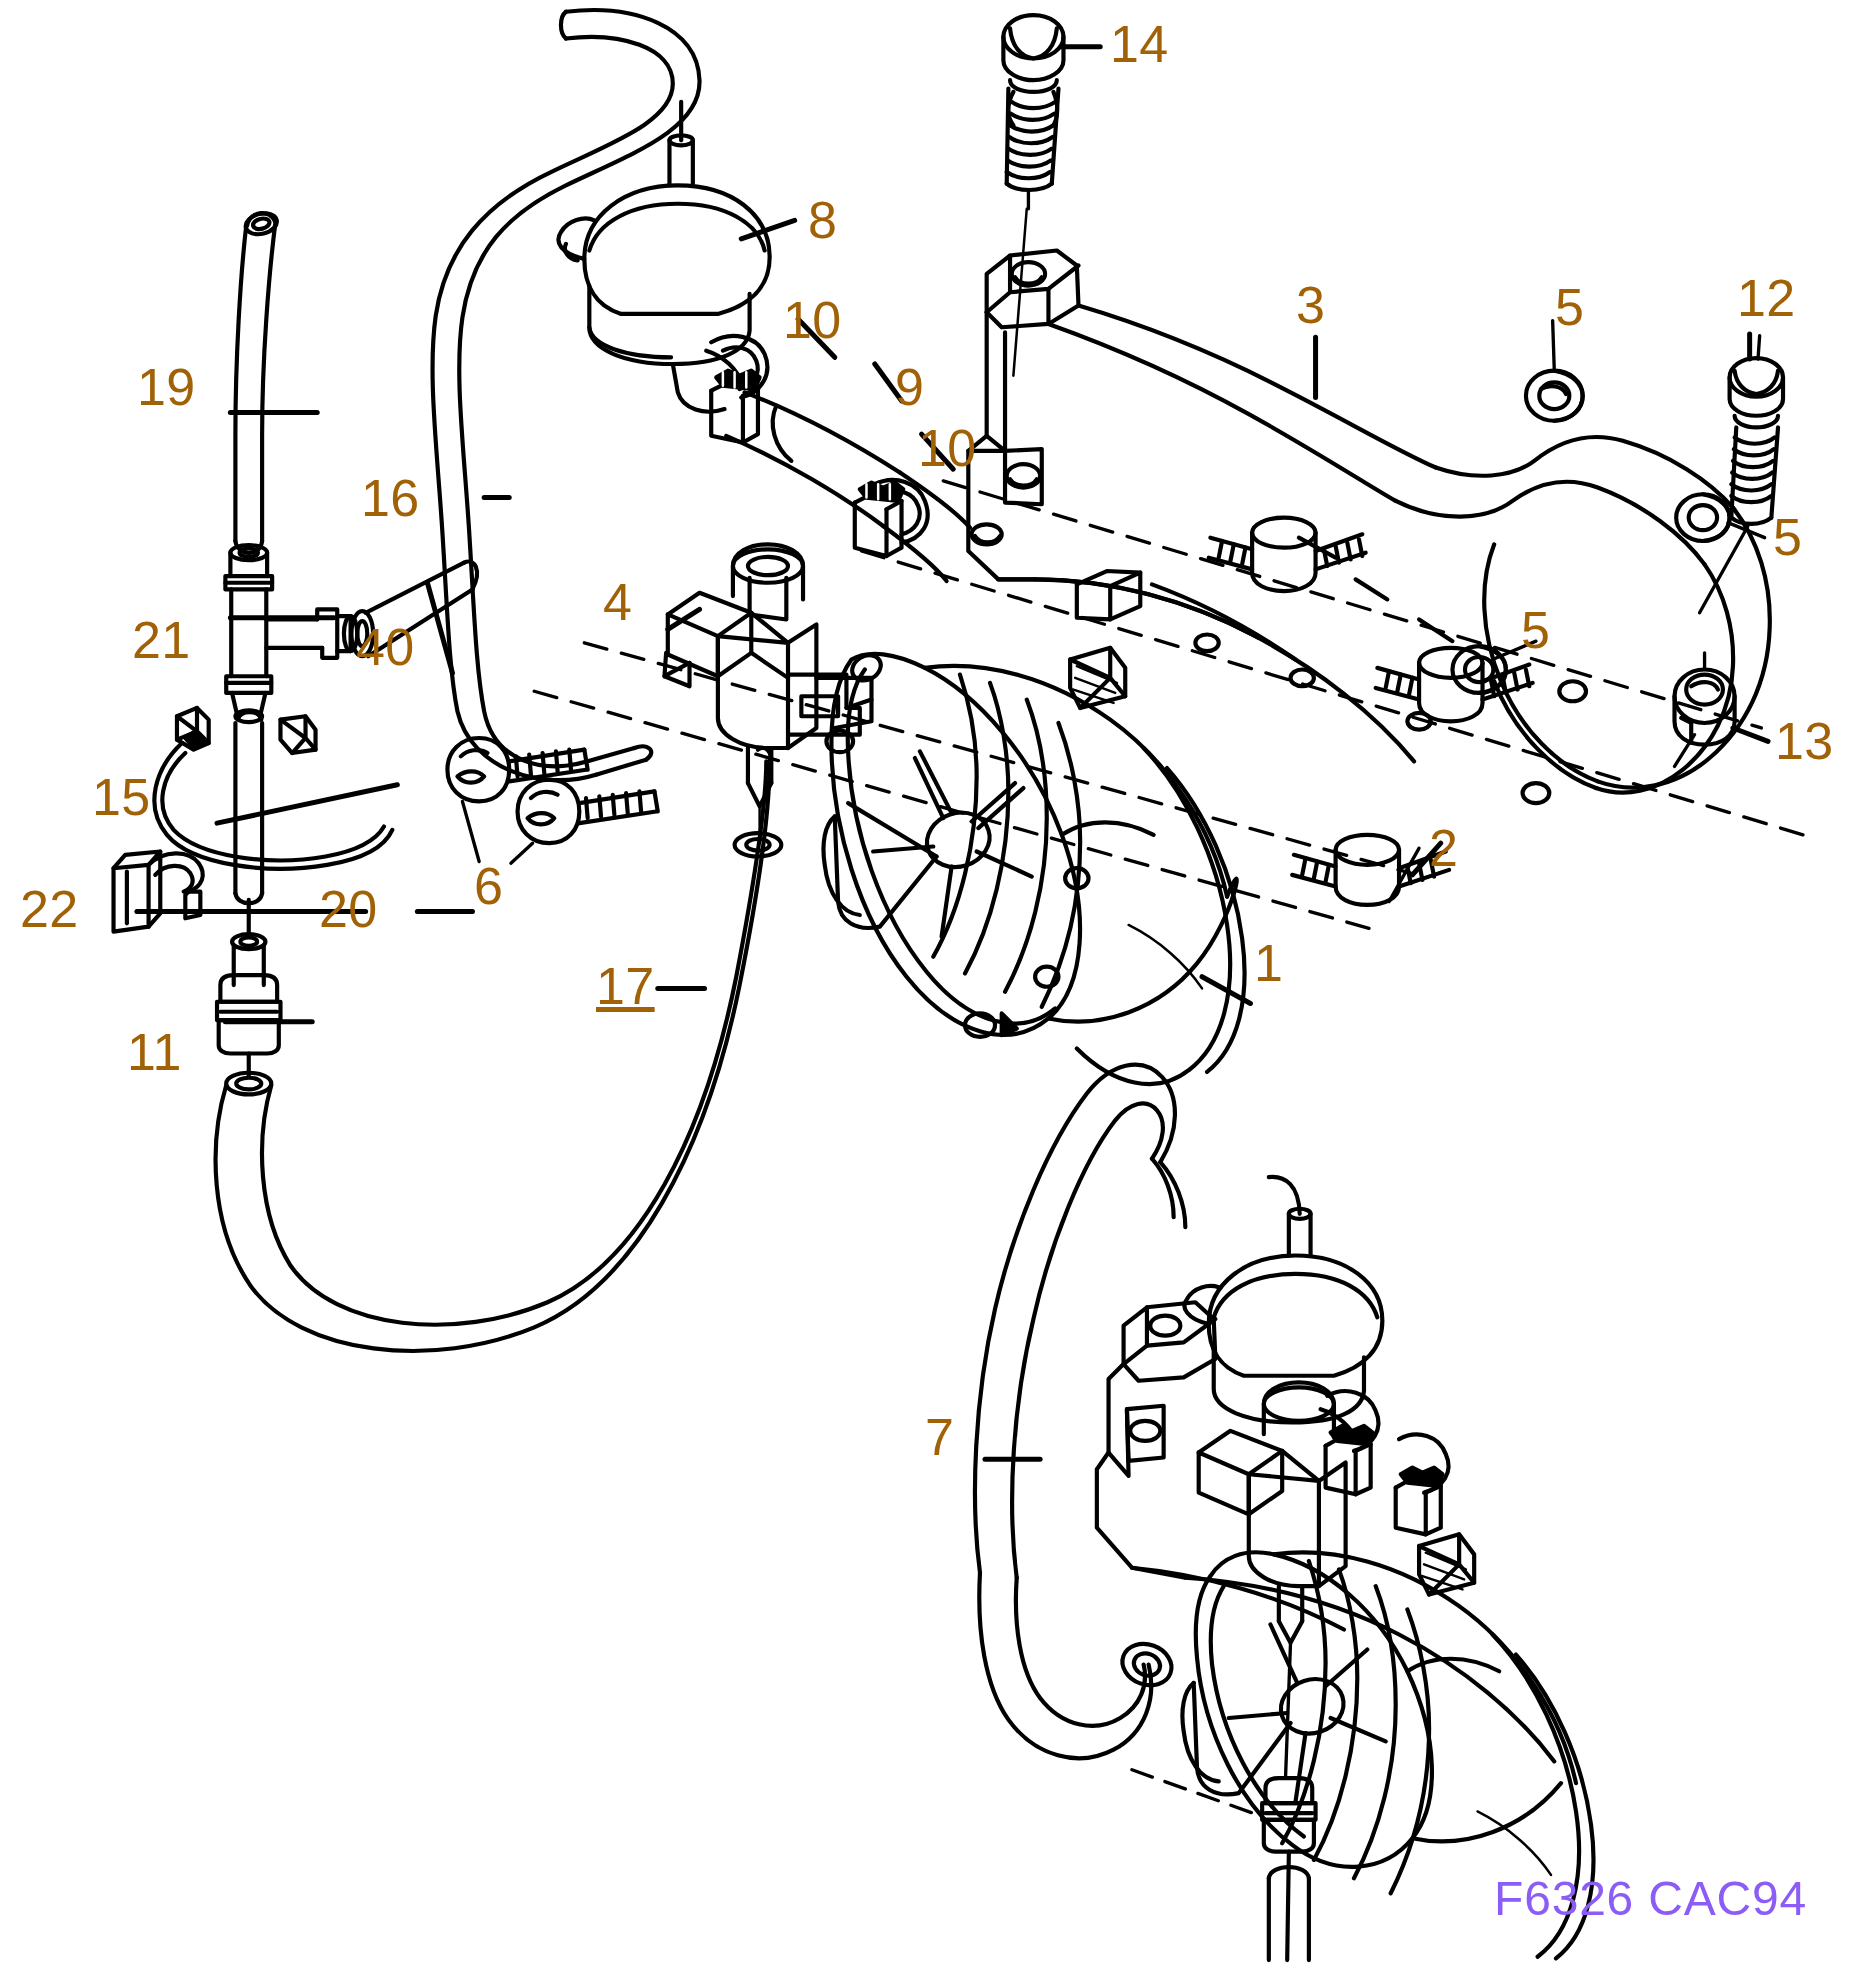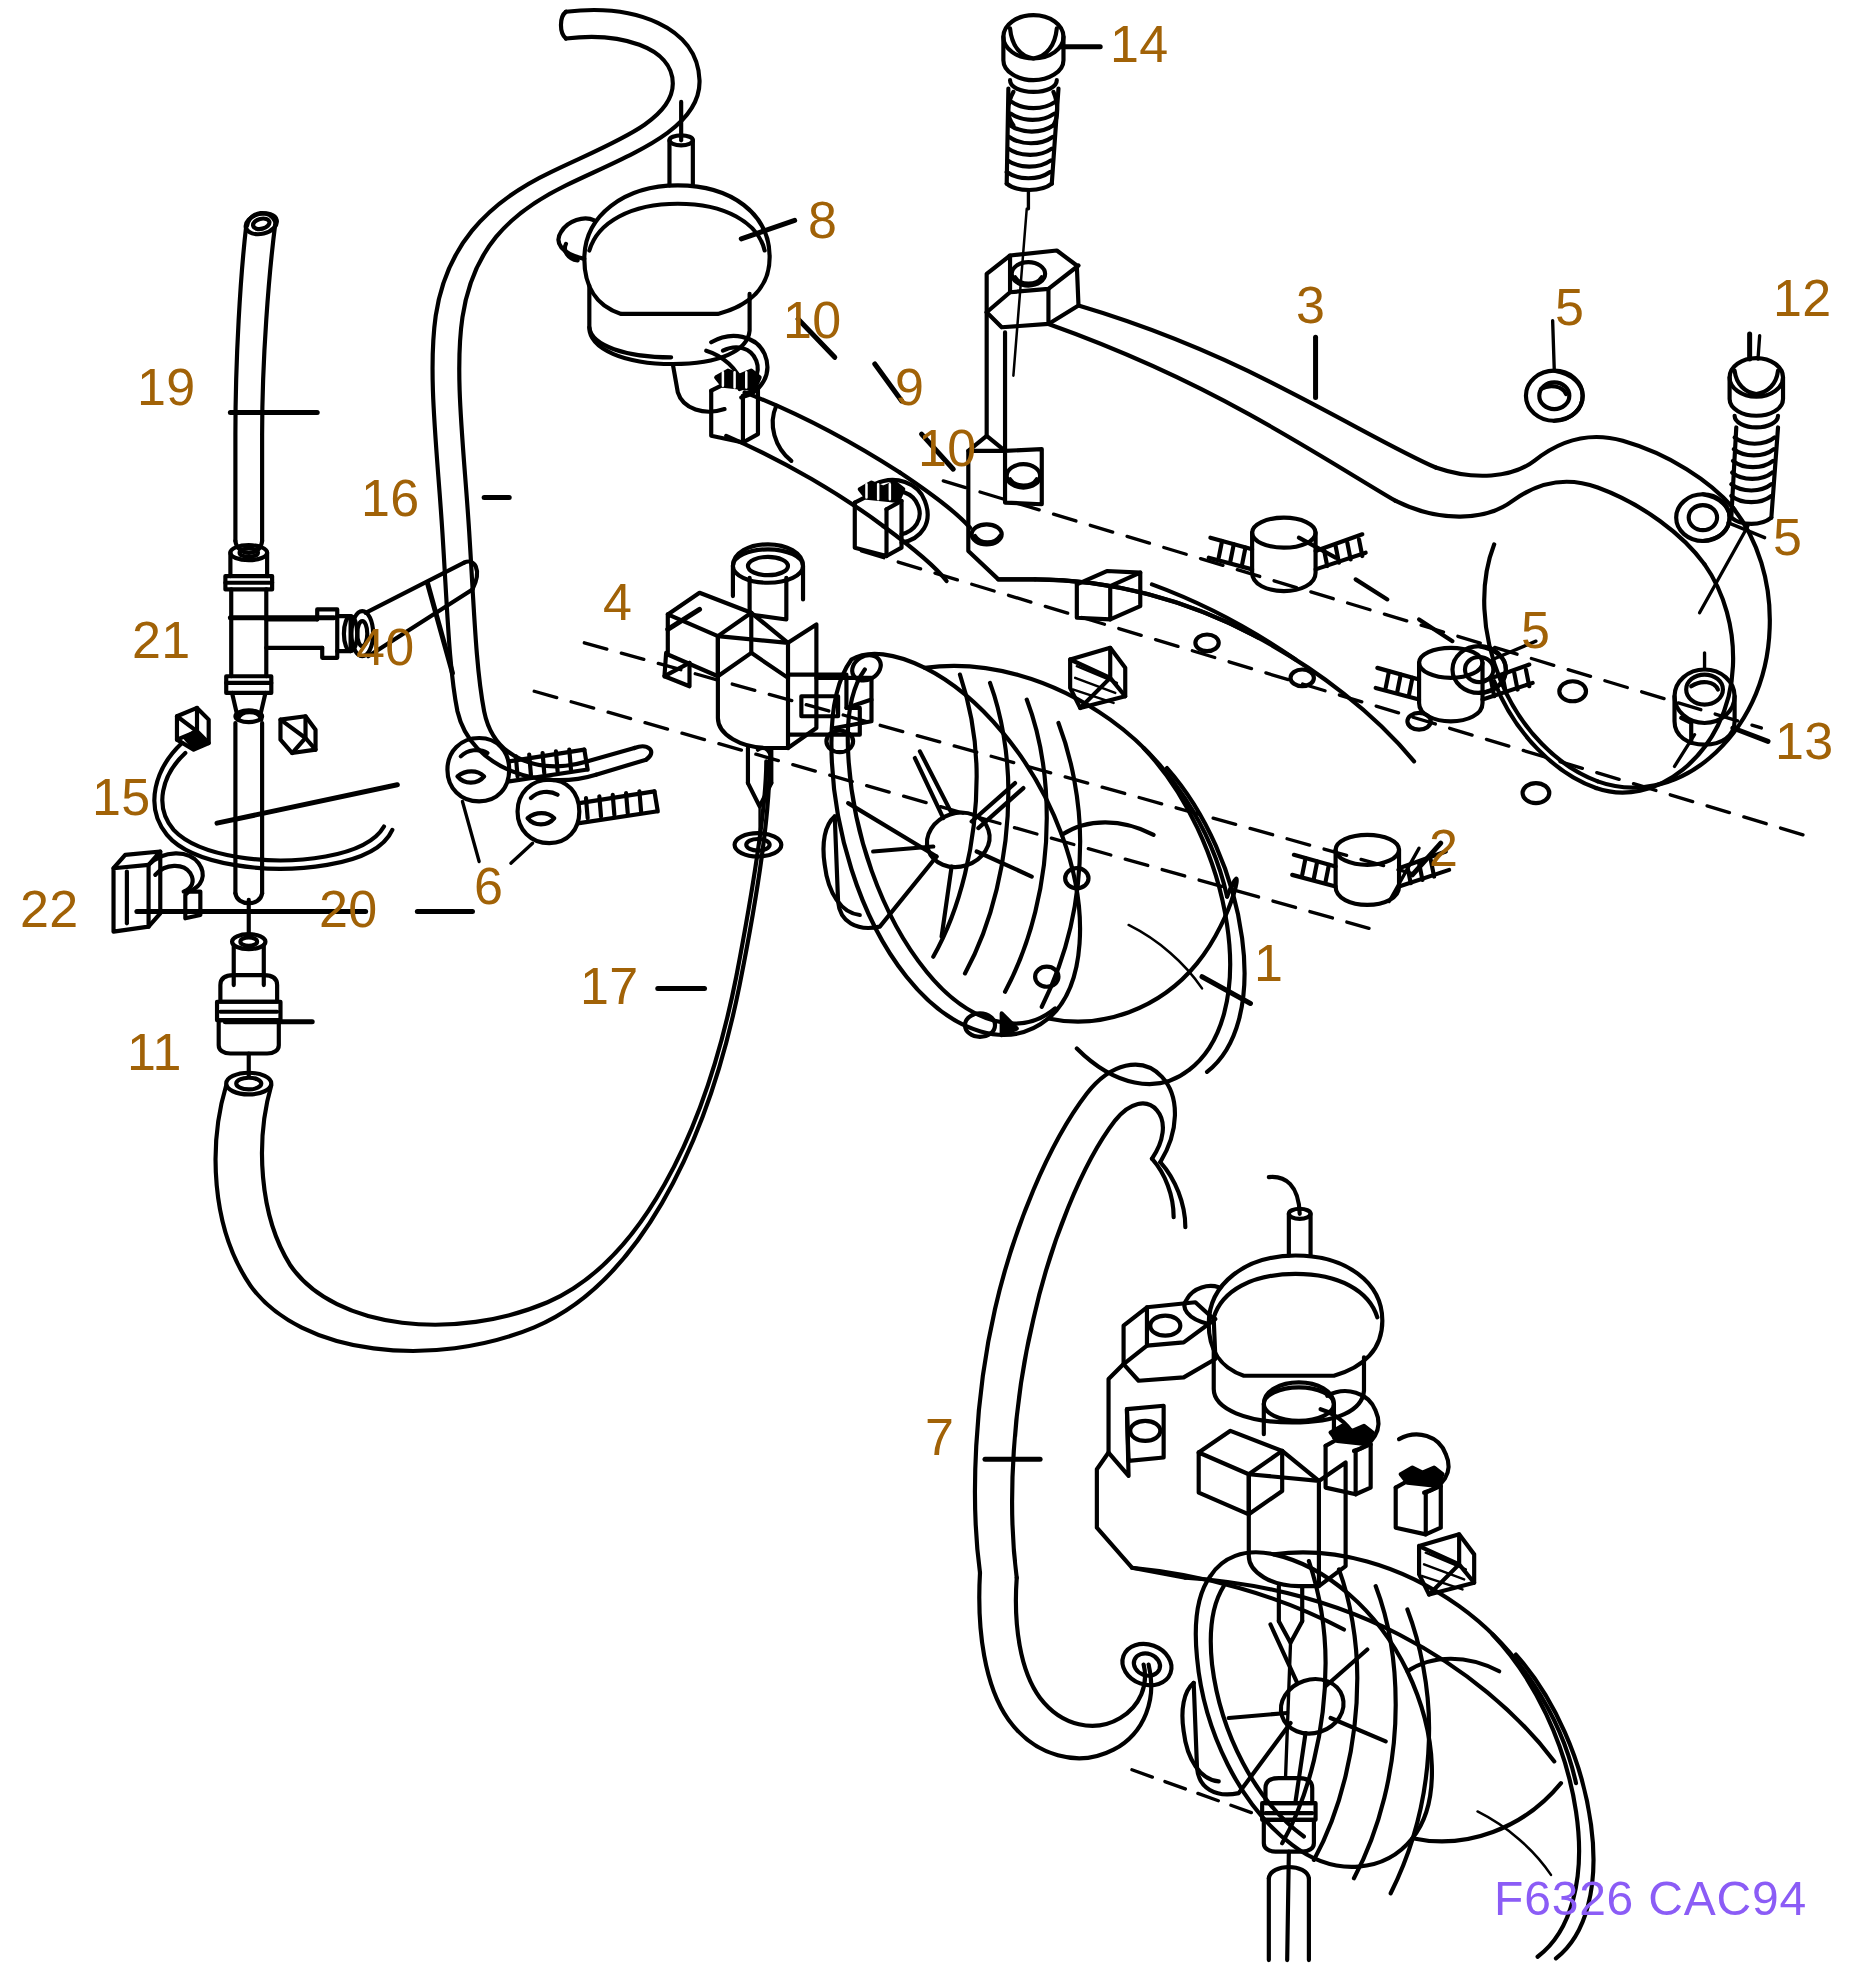--- a/index.html
+++ b/index.html
@@ -547,31 +547,31 @@
   </svg>
 
   <div class="callout" style="left:137px;  top:361px;">19</div>
   <div class="callout" style="left:361px;  top:446px;margin-top:26px;">16</div>
   <div class="callout" style="left:132px;  top:566px;margin-top:48px;">21</div>
   <div class="callout" style="left:356px;  top:621px;">40</div>
   <div class="callout" style="left:92px;  top:771px;">15</div>
   <div class="callout" style="left:20px;   top:883px;">22</div>
   <div class="callout" style="left:319px;  top:883px;">20</div>
   <div class="callout" style="left:127px;  top:1026px;">11</div>
-  <div class="callout" style="left:580px;  top:960px;">17</div>
+  <div class="callout" style="left:596px;  top:960px;text-decoration:underline;">17</div>
   <div class="callout" style="left:474px;  top:860px;">6</div>
   <div class="callout" style="left:603px;  top:576px;">4</div>
   <div class="callout" style="left:808px;  top:194px;">8</div>
   <div class="callout" style="left:783px; top:294px;">10</div>
   <div class="callout" style="left:895px; top:361px;">9</div>
   <div class="callout" style="left:918px; top:422px;">10</div>
   <div class="callout" style="left:1110px; top:18.4px;">14</div>
   <div class="callout" style="left:1296px; top:279px;">3</div>
   <div class="callout" style="left:1555px; top:281px;">5</div>
-  <div class="callout" style="left:1737px; top:272px;margin-left:36px;">12</div>
+  <div class="callout" style="left:1737px; top:272px;">12</div>
   <div class="callout" style="left:1773px; top:511px;">5</div>
   <div class="callout" style="left:1521px; top:604px;">5</div>
   <div class="callout" style="left:1775px; top:715px;">13</div>
   <div class="callout" style="left:1429px; top:822px;">2</div>
   <div class="callout" style="left:1254px; top:937px;">1</div>
   <div class="callout" style="left:925px; top:1411px;">7</div>
 
   <div id="caption">F6326 CAC94</div>
 
 </div>

